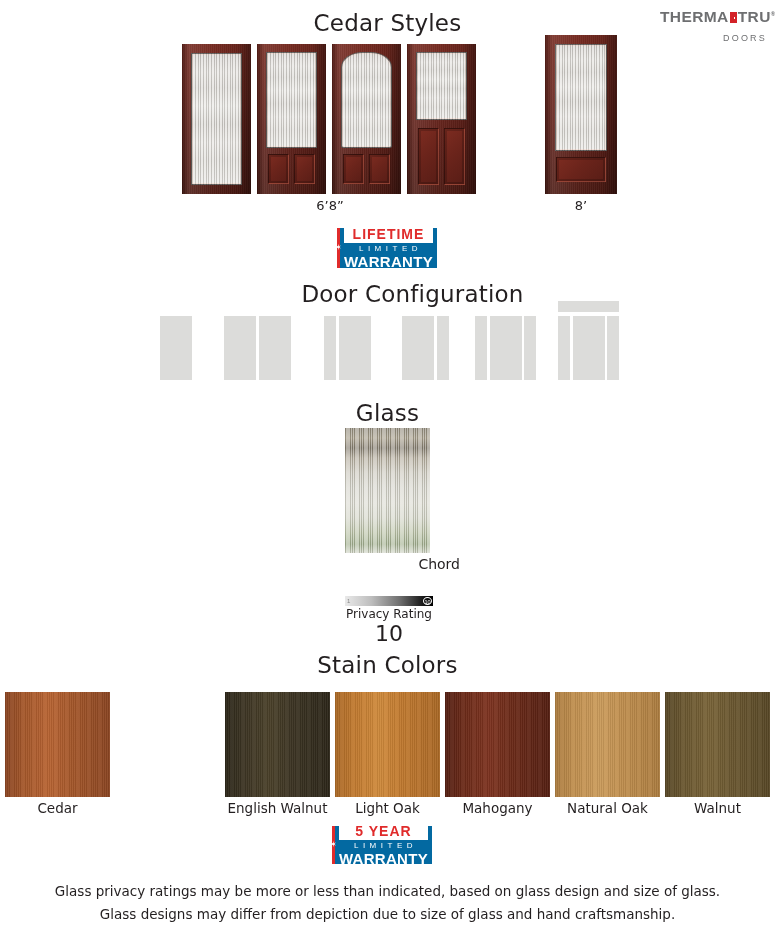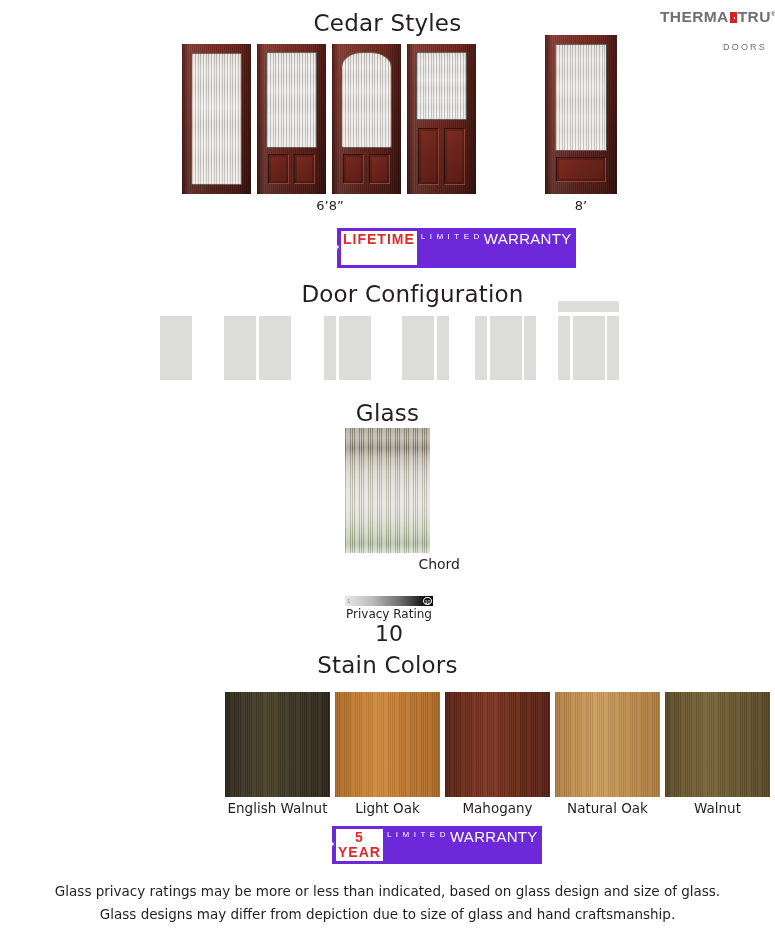--- a/index.html
+++ b/index.html
@@ -50,21 +50,21 @@
     font-size: 6px;
     vertical-align: super;
     color: #6e6f71;
   }
   #logo .logo-sub {
     font-family: "Liberation Sans", sans-serif;
     font-size: 9px;
     letter-spacing: 2.2px;
     color: #6e6f71;
     line-height: 11px;
-    margin-top: 17px;
+    margin-top: 8px;
     padding-right: 1px;
   }
 
   
   .section-title {
     width: 100%;
     text-align: center;
     font-family: "DejaVu Sans", sans-serif;
     font-size: 23px;
     font-weight: 400;
@@ -141,24 +141,24 @@
   }
   .warranty .w-red .star {
     position: absolute;
     left: 50%; top: 50%;
     transform: translate(-50%,-50%);
     color: #ffffff;
     font-size: 8px;
     line-height: 8px;
   }
   .warranty .w-grey {
-    background: #6d28d9;
+    background: #0369a1;
     flex: 1;
     display: flex;
-    flex-direction: row;
+    flex-direction: column;
     justify-content: center;
     padding: 3px 4px 3px 4px;
   }
   .warranty .w-top {
     background: #ffffff;
     color: #e02b2b;
     font-weight: bold;
     font-size: 14px;
     letter-spacing: 1px;
     text-align: center;
@@ -168,21 +168,21 @@
   .warranty .w-mid {
     color: #ffffff;
     font-size: 8px;
     letter-spacing: 4.5px;
     text-align: center;
     line-height: 11px;
     padding-left: 4px;
   }
   .warranty .w-bot {
     color: #ffffff;
-    font-weight: normal;
+    font-weight: bold;
     font-size: 15px;
     letter-spacing: 0.3px;
     text-align: center;
     line-height: 16px;
   }
 
   
   .cfg { position: absolute; }
   .cfg .slab,
   .cfg .side,
@@ -396,20 +396,24 @@
 <div id="privacy-bar">
   <span class="pb-min">1</span>
   <span class="pb-max">10</span>
 </div>
 <div id="privacy-label">Privacy Rating</div>
 <div id="privacy-value">10</div>
 
 <div class="section-title abs" style="left:0; top:652px;">Stain Colors</div>
 
 <div id="stains">
+  <div class="stain" style="left:5px;">
+    <div class="chip" style="background: linear-gradient(90deg, rgb(138, 69, 34) 0%, rgb(164, 87, 42) 18%, rgb(184, 100, 51) 42%, rgb(164, 87, 42) 63%, rgb(138, 69, 34) 100%);"></div>
+    <div class="name">Cedar</div>
+  </div>
   <div class="stain" style="left:225px;">
     <div class="chip" style="background: linear-gradient(90deg, rgb(44, 38, 25) 0%, rgb(60, 52, 35) 18%, rgb(74, 64, 41) 42%, rgb(60, 52, 35) 63%, rgb(44, 38, 25) 100%);"></div>
     <div class="name">English Walnut</div>
   </div>
   <div class="stain" style="left:335px;">
     <div class="chip" style="background: linear-gradient(90deg, rgb(169, 104, 38) 0%, rgb(192, 121, 47) 18%, rgb(207, 138, 60) 42%, rgb(192, 121, 47) 63%, rgb(169, 104, 38) 100%);"></div>
     <div class="name">Light Oak</div>
   </div>
   <div class="stain" style="left:445px;">
     <div class="chip" style="background: linear-gradient(90deg, rgb(84, 31, 18) 0%, rgb(107, 42, 24) 18%, rgb(125, 51, 32) 42%, rgb(107, 42, 24) 63%, rgb(84, 31, 18) 100%);"></div>

